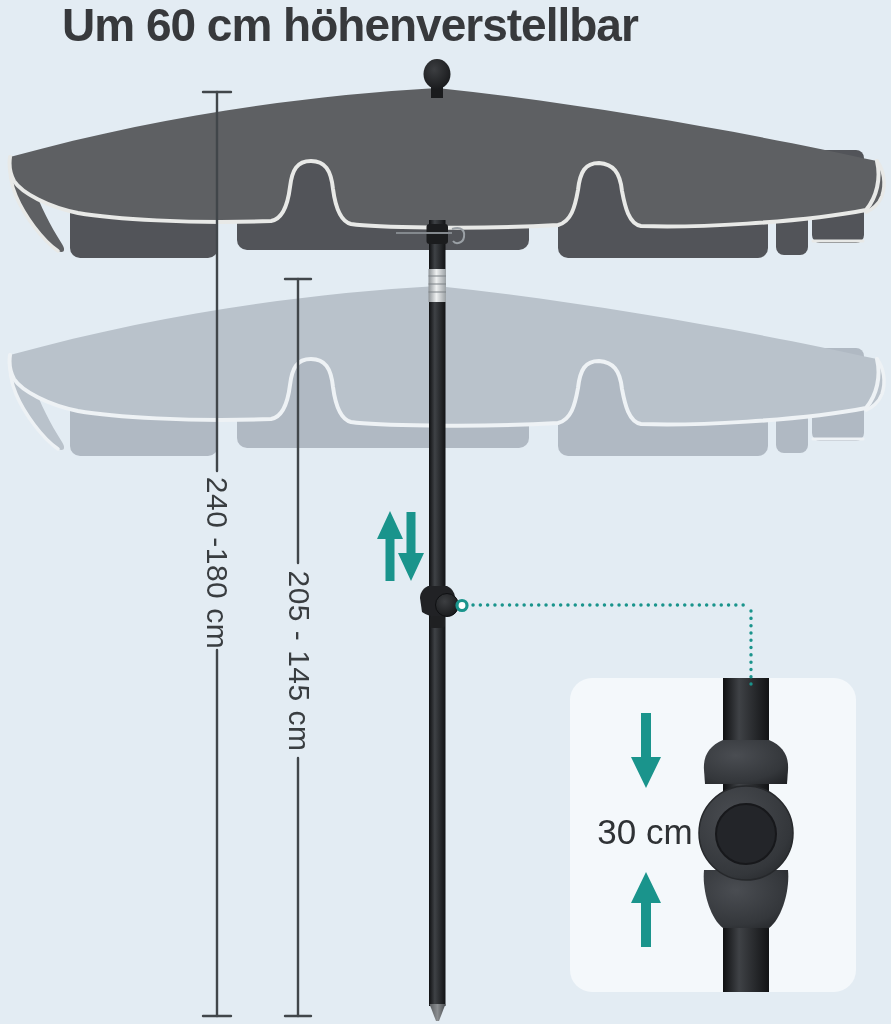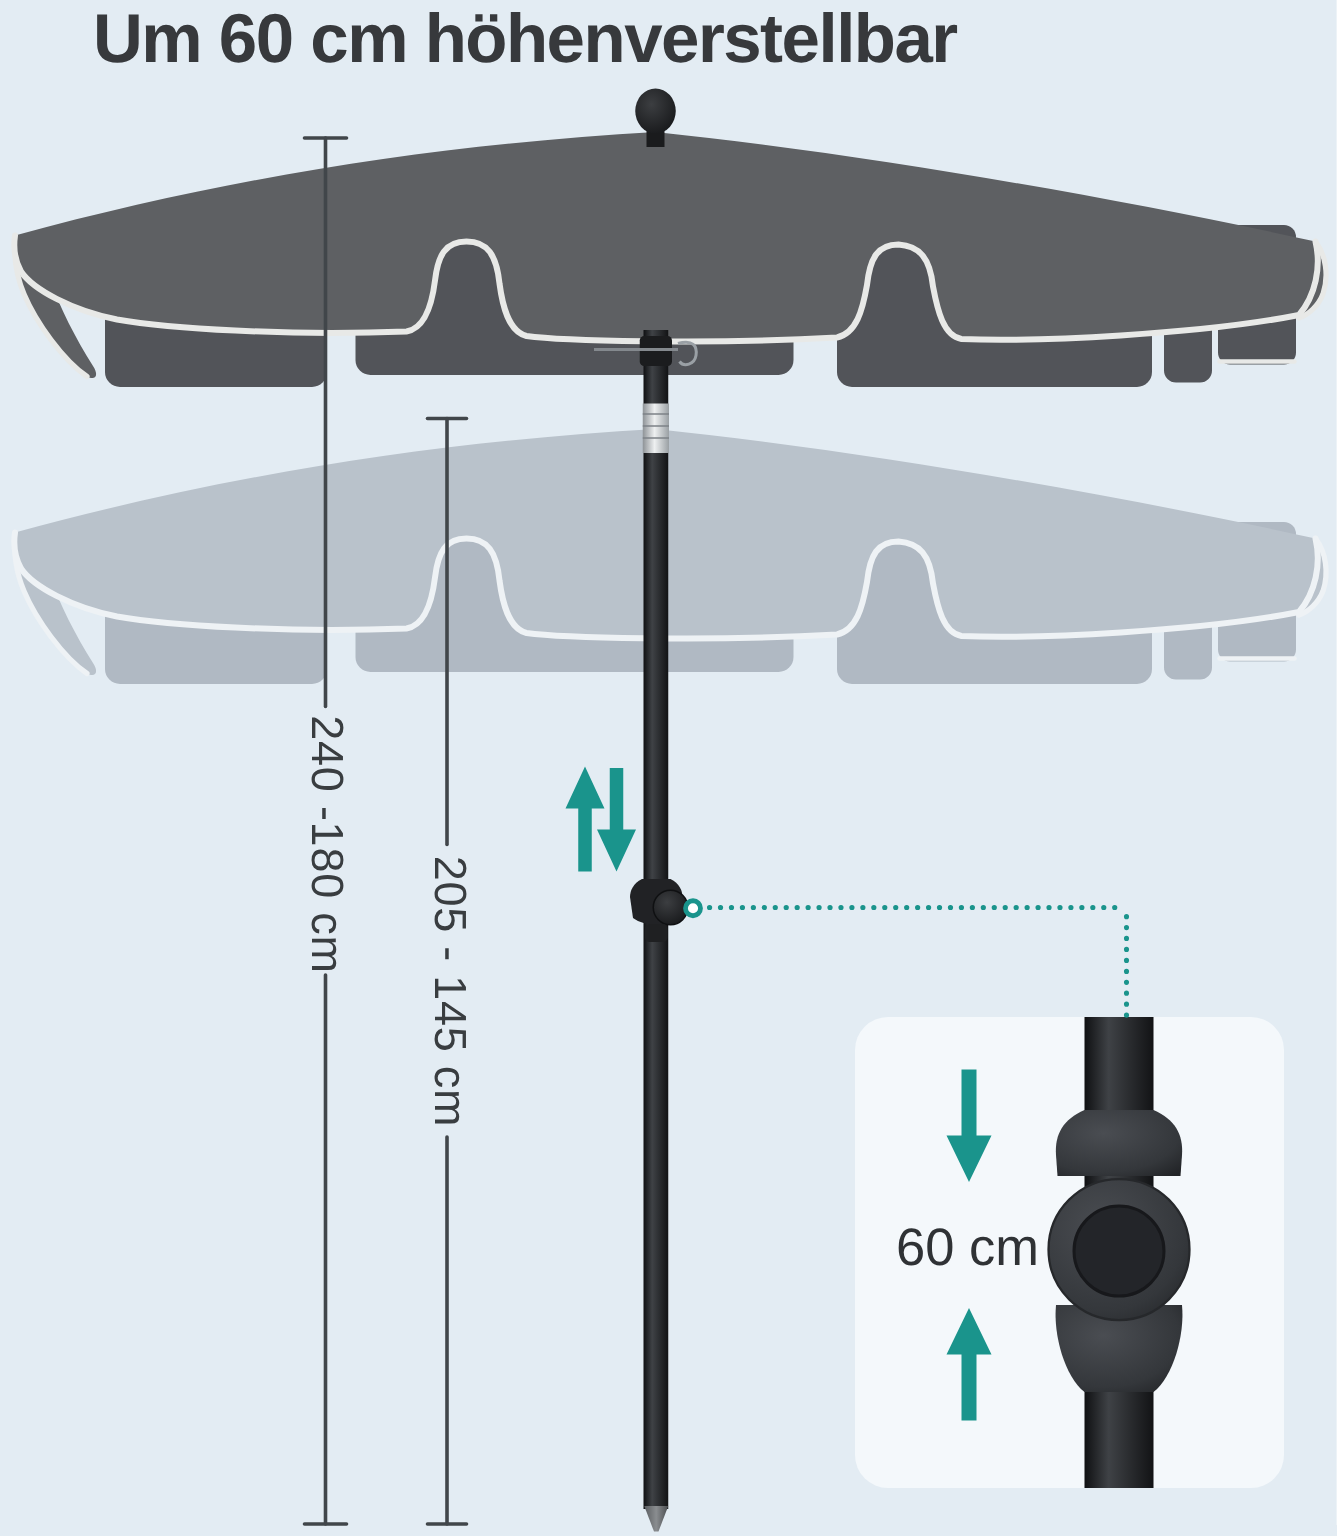--- a/index.html
+++ b/index.html
@@ -182,15 +182,15 @@
     <path d="M646 788 L631 757 L641 757 L641 713 L651 713 L651 757 L661 757 Z" fill="#1a948c"></path>
     <path d="M646 872 L631 903 L641 903 L641 947 L651 947 L651 903 L661 903 Z" fill="#1a948c"></path>
   </svg>
 
   <div class="title">Um 60 cm höhenverstellbar</div>
 
   <div class="dim-label left">240 -180 cm</div>
 
   <div class="dim-label mid">205 - 145 cm</div>
 
-  <div class="detail-label">60 cm</div>
+  <div class="detail-label">30 cm</div>
 
 </div>
 
 </body></html>

